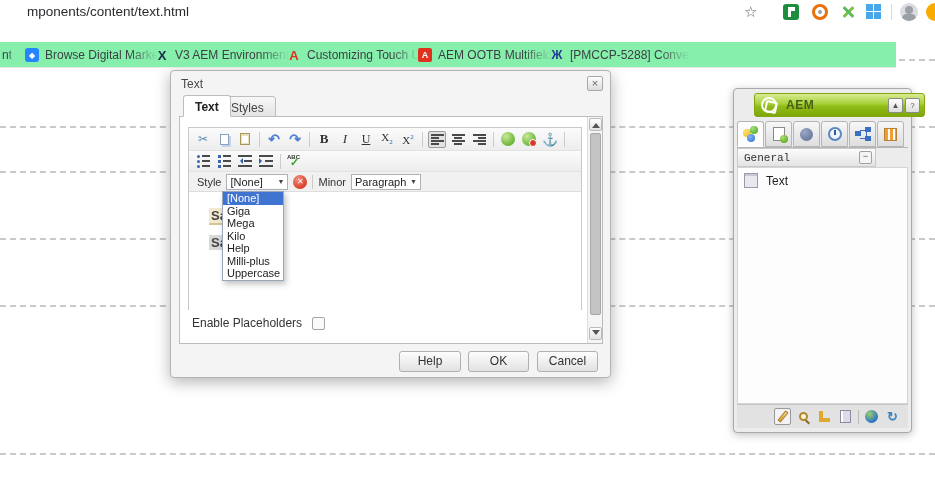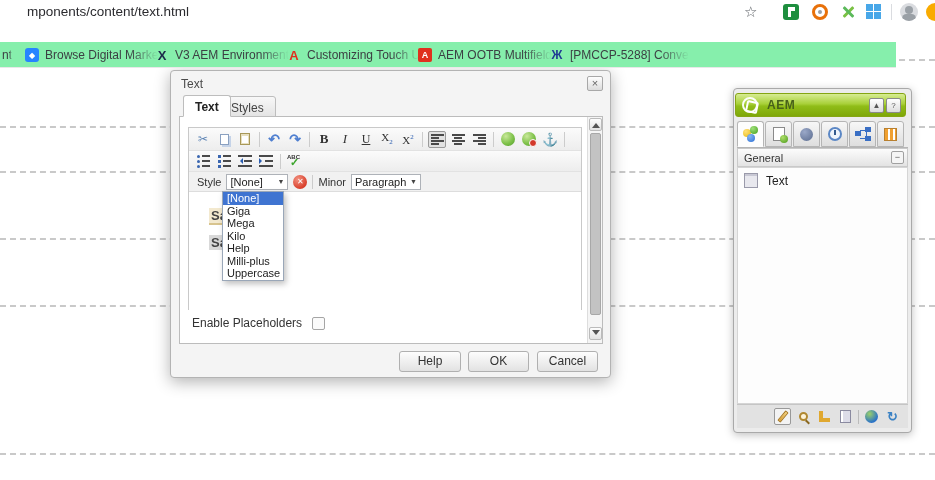--- a/index.html
+++ b/index.html
@@ -141,21 +141,21 @@
   #placeholder-checkbox { width:13px; height:13px; border:1px solid #a5a5a5; background:#fafafa; border-radius:2px; cursor:pointer; }
 
   .dlg-btn { position:absolute; top:280px; height:21px; background:linear-gradient(#fdfdfd,#e2e2e2);
     border:1px solid #b0b0b0; border-radius:3px; font-size:12px; color:#333; text-align:center;
     line-height:19px; cursor:pointer; }
   #btn-help { left:228px; width:62px; } #btn-ok { left:297px; width:61px; } #btn-cancel { left:366px; width:61px; }
 
   
   #sidekick { position:absolute; left:733px; top:88px; width:179px; height:345px;
     background:#ececec; border:1px solid #a9a9a9; border-radius:4px; box-shadow:0 2px 8px rgba(0,0,0,.25); z-index:5; }
-  #sk-header { position:absolute; left:1px; top:4px; width:171px; height:24px; border-radius:3px;
+  #sk-header { position:absolute; left:20px; top:4px; width:171px; height:24px; border-radius:3px;
     border:1px solid #85a513; background:linear-gradient(#d7ec93,#a8d038 45%,#90bd18 55%,#7ea708);
     display:flex; align-items:center; }
   #sk-logo { width:16px; height:16px; border:2px solid rgba(255,255,255,.95); border-radius:50%;
     margin-left:6px; position:relative; }
   #sk-logo::after { content:""; position:absolute; left:2px; top:2px; width:8px; height:8px;
     border:2px solid #fff; border-radius:2px; transform:rotate(12deg); }
   #sk-title { font-size:12px; font-weight:bold; color:#47611a; margin-left:9px; letter-spacing:.5px; }
   .sk-hbtn { width:15px; height:15px; border:1px solid #8a8a8a; border-radius:2px;
     background:linear-gradient(#fff,#ddd); font-size:8px; color:#555; display:flex; align-items:center;
     justify-content:center; cursor:pointer; }
@@ -177,22 +177,22 @@
     background:radial-gradient(circle at 35% 30%,#9aa8c8,#5a6b8e); }
   .ic-clock { position:relative; width:14px; height:14px; border-radius:50%; border:2px solid #5b87c5; background:#eef4fb; }
   .ic-clock::after { content:""; position:absolute; left:4px; top:1px; width:2px; height:5px; background:#335a8e; }
   .ic-flow { position:relative; width:16px; height:14px; }
   .ic-flow i { position:absolute; width:6px; height:5px; background:#3a6fc4; }
   .ic-flow i:nth-child(1){ left:0; top:4px; } .ic-flow i:nth-child(2){ right:0; top:0; } .ic-flow i:nth-child(3){ right:0; bottom:0; }
   .ic-flow::after { content:""; position:absolute; left:5px; top:3px; width:6px; height:7px;
     border:1px solid #3a6fc4; border-left:none; }
   .ic-grid { width:13px; height:13px; border:1px solid #b88030;
     background:repeating-linear-gradient(90deg,#f0a030 0 3px,#fff 3px 5px); }
-  #sk-section { position:absolute; left:3px; top:59px; width:171px; height:19px;
-    background:linear-gradient(#fcfcfc,#e3e3e3); border:1px solid #c9c9c9; display:flex; align-items:center; }
+  #sk-section { position:absolute; left:3px; top:59px; width:139px; height:19px;
+    background:linear-gradient(#fcfcfc,#e3e3e3); border:1px solid #c9c9c9; display:flex; align-items:center;font-family:Liberation Mono, monospace; }
   #sk-section-label { font-size:11px; color:#333; margin-left:6px; }
   #sk-section-toggle { margin-left:auto; margin-right:3px; width:13px; height:13px; border:1px solid #a0a0a0;
     border-radius:2px; background:#f5f5f5; font-size:9px; line-height:11px; text-align:center; color:#555; cursor:pointer; }
   #sk-body { position:absolute; left:3px; top:78px; width:171px; height:237px; background:#fdfdfd; border:1px solid #d5d5d5; }
   #sk-item-text { display:flex; align-items:center; gap:8px; padding:5px 0 0 6px; cursor:pointer; }
   .ic-textcomp { width:14px; height:15px; background:#e8e8ee; border:1px solid #9a9aaa;
     box-shadow:inset 0 2px 0 #c8c8d4; }
   #sk-item-label { font-size:12px; color:#222; }
   #sk-toolbar { position:absolute; left:3px; top:315px; width:171px; height:24px; background:#e2e2e2;
     border-top:1px solid #c5c5c5; display:flex; align-items:center; justify-content:flex-end; gap:4px; padding-right:7px; }

